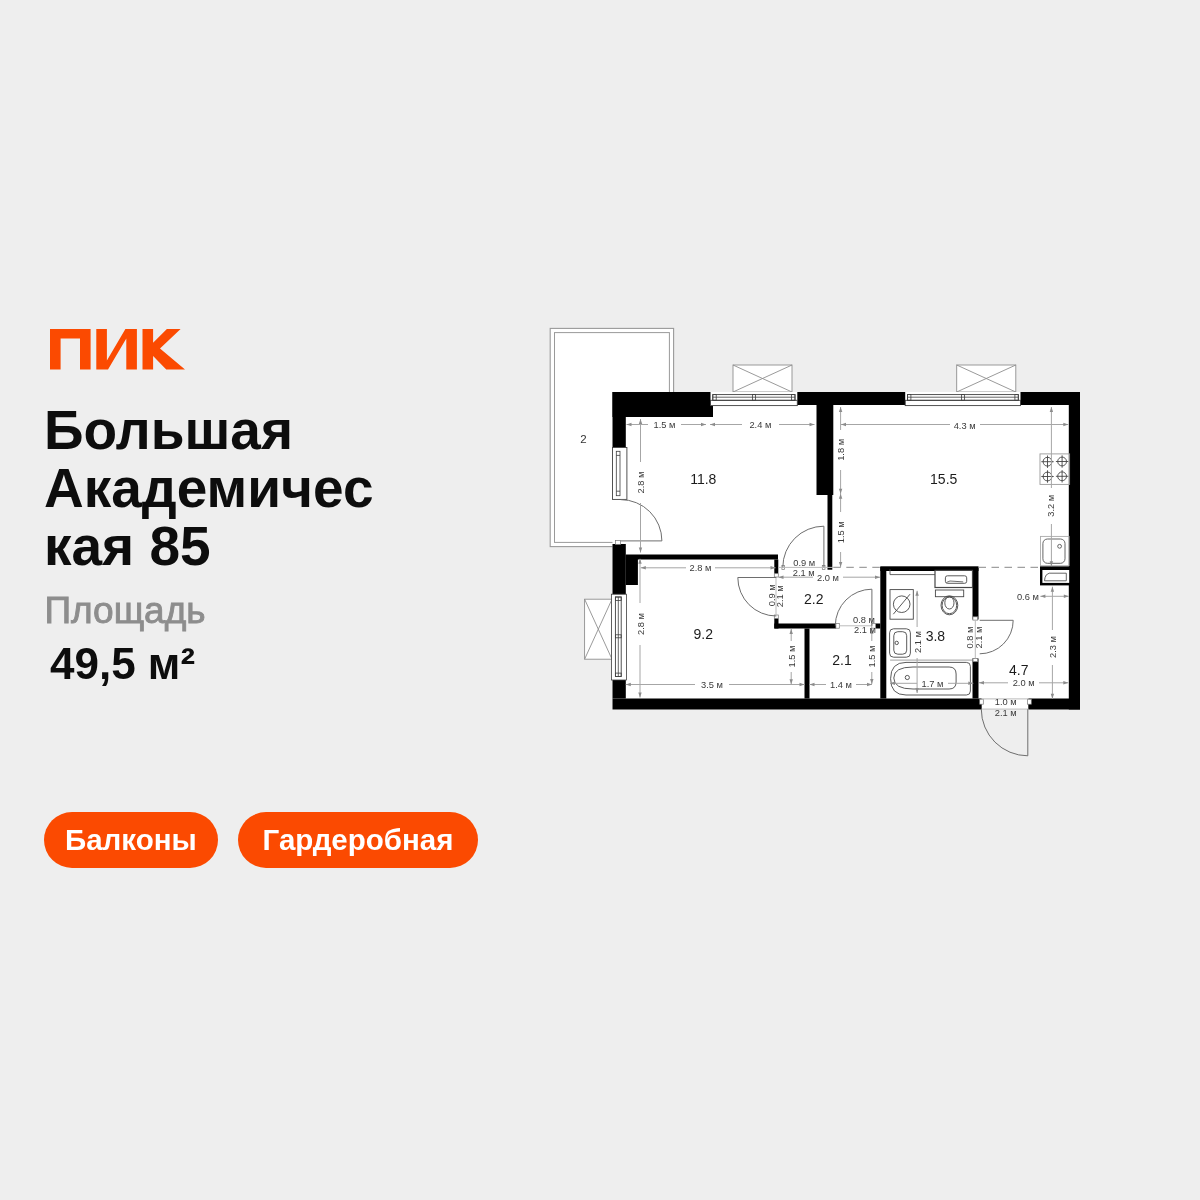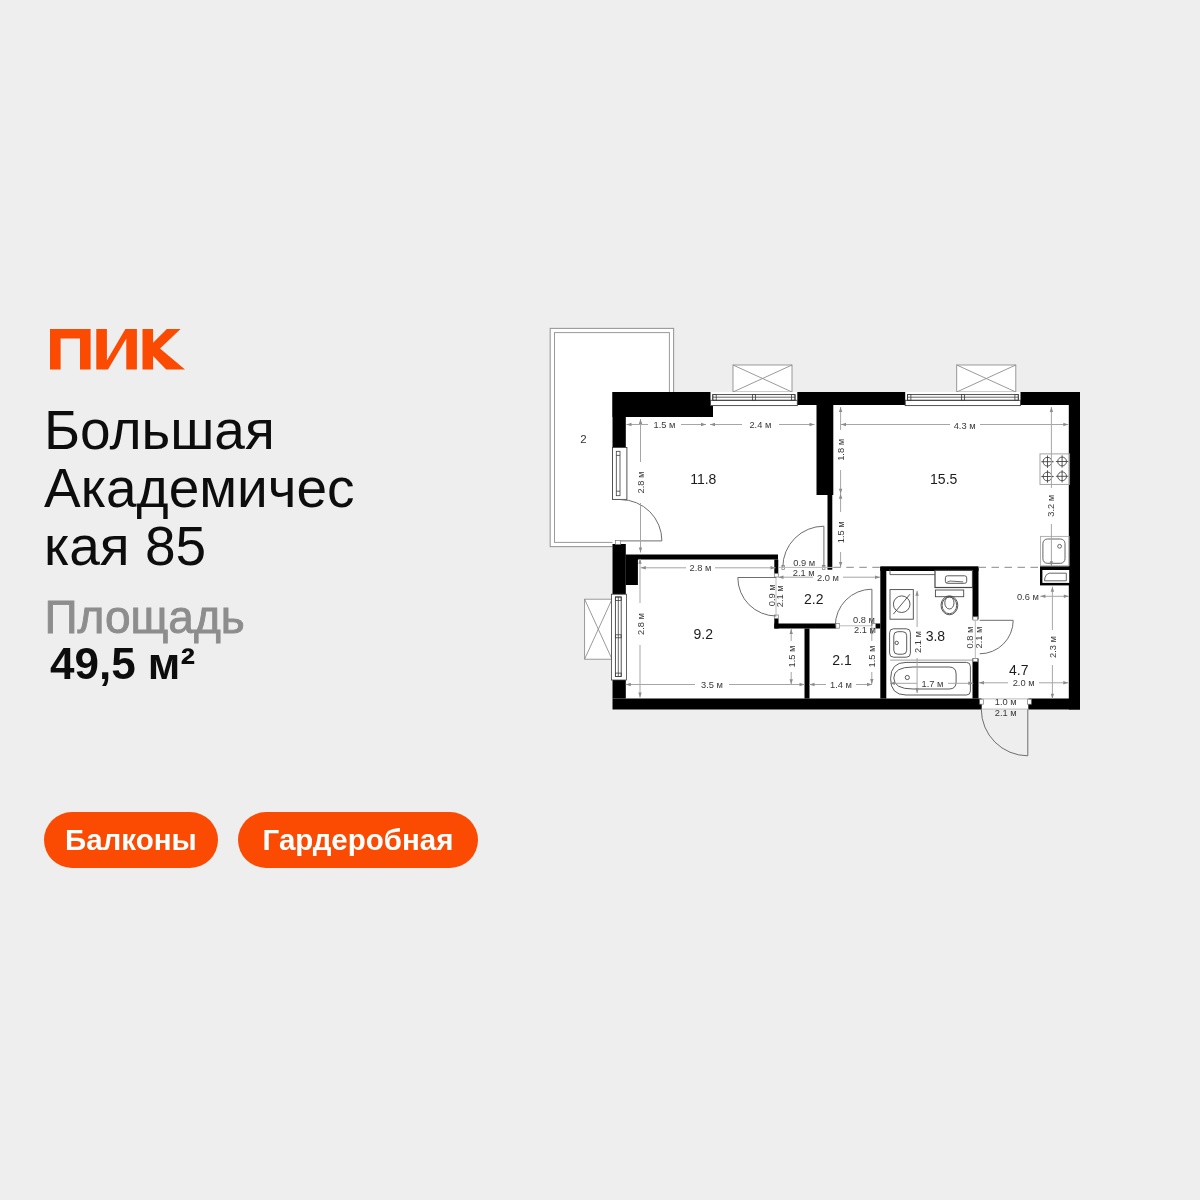--- a/index.html
+++ b/index.html
@@ -12,23 +12,23 @@
 <div id="page">
 
 <svg class="abs" style="left:0;top:0" width="1200" height="1200" viewBox="0 0 1200 1200">
 <g fill="#fb4a01">
 <path d="M50,329 H90.6 V369.6 H80 V338.4 H60.6 V369.6 H50 Z"></path>
 <path d="M96.3,329 H106.9 V360.5 L125.4,329 H136.9 V369.6 H126.3 V338.4 L108,369.6 H96.3 Z"></path>
 <path d="M142.5,329 H153.1 V342.75 L166.9,329 H180.6 L160,348.4 L185,369.6 H166.25 L153.1,355.9 V369.6 H142.5 Z"></path>
 </g>
 </svg>
 
-<div class="abs" style="left:44px;top:402px;font-size:55px;line-height:57.8px;font-weight:normal;color:#0d0d0d;letter-spacing:0">Большая<br>Академичес<br>кая 85</div>
-
-<div class="abs" style="left:44.5px;top:590px;font-size:46px;line-height:normal;color:#8d8d8d;-webkit-text-stroke:0.9px #8d8d8d">Площадь</div>
+<div class="abs" style="left:44px;top:402px;font-size:55px;line-height:57.8px;font-weight:bold;color:#0d0d0d;letter-spacing:0">Большая<br>Академичес<br>кая 85</div>
+
+<div class="abs" style="left:44.5px;top:590px;font-size:37px;line-height:normal;color:#8d8d8d;-webkit-text-stroke:0.9px #8d8d8d">Площадь</div>
 
 <div class="abs" style="left:50px;top:638.5px;font-size:44px;line-height:normal;font-weight:bold;color:#0d0d0d">49,5 м²</div>
 
 <div class="btn" style="left:237.6px;top:811.5px;width:240.9px;height:56.8px">Гардеробная</div>
 
 <div class="btn" style="left:43.7px;top:811.5px;width:174.3px;height:56.8px">Балконы</div>
 
 <svg class="abs" style="left:0;top:0" width="1200" height="1200" viewBox="0 0 1200 1200">
 
 <g>

